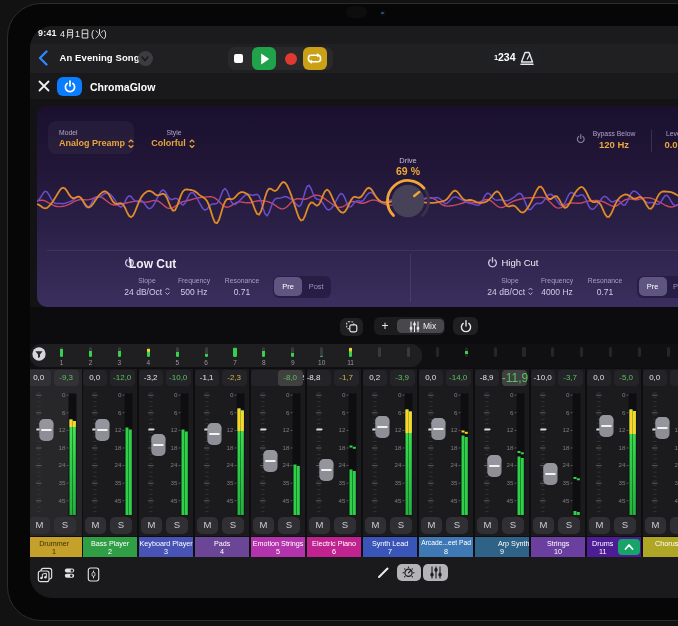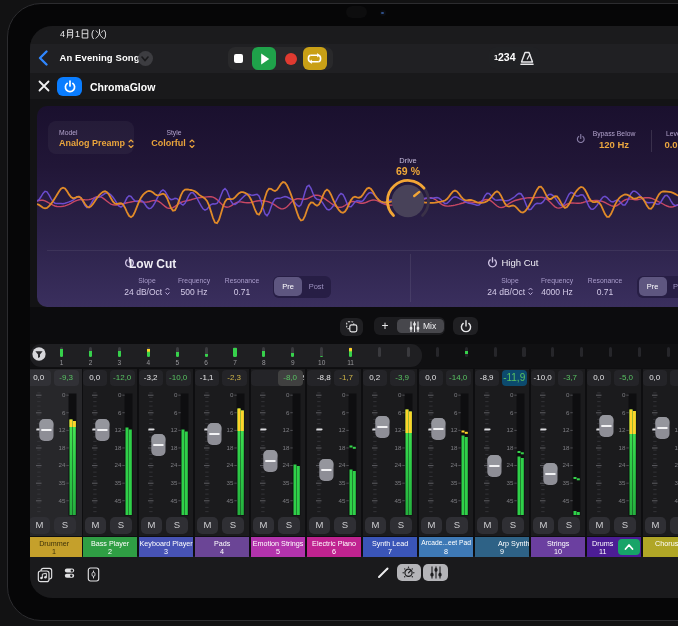--- a/index.html
+++ b/index.html
@@ -14,20 +14,21 @@
 <div class="abs" id="screen" style="left:29.5px;top:26.0px;width:655px;height:571.5px;border-radius:22px 0 0 22px;background:#111113;overflow:hidden;">
 <div class="abs" style="left:0;top:0;width:655px;height:18px;background:#1b1b1d;"></div>
 <div class="abs" style="left:0;top:18px;width:655px;height:28.5px;background:#202023;"></div>
 <div class="abs" style="left:0;top:46.5px;width:655px;height:0.8px;background:#0c0c0d;"></div>
 <div class="abs" style="left:0;top:47.3px;width:655px;height:25.7px;background:#19191b;"></div>
 <div class="abs" style="left:0;top:73px;width:655px;height:208px;background:#131315;"></div>
 <div class="abs" style="left:0;top:281px;width:655px;height:37px;background:#0c0c0e;"></div>
 <div class="abs" style="left:0;top:318px;width:655px;height:24px;background:#101012;"></div>
 <div class="abs" style="left:0;top:342px;width:655px;height:187.5px;background:#0e0e10;"></div>
 <div class="abs" style="left:0;top:529.5px;width:655px;height:42px;background:#1a1a1c;"></div>
+<div class="abs" style="left:8.5px;top:2px;width:200px;height:13px;font-size:9px;font-weight:bold;color:#f2f2f3;letter-spacing:.2px;">9:41</div>
 <div class="abs" style="left:30.5px;top:2.5px;font-size:9px;color:#ececee;">4</div>
 <svg class="abs" style="left:36.5px;top:3.2px;" width="8" height="9.5" viewBox="0 0 8 9.5">
 <g stroke="#ececee" stroke-width="0.9" fill="none">
 <path d="M1.6 0.8 L1.6 7.2 Q1.6 8.7 0.6 9.2 M1.6 0.8 L6.6 0.8 L6.6 8 Q6.6 9.2 5.4 9.2 M1.6 3.4 L6.6 3.4 M1.6 6 L6.6 6"></path>
 </g>
       </svg>
 <div class="abs" style="left:45.5px;top:2.5px;font-size:9px;color:#ececee;">1</div>
 <svg class="abs" style="left:51px;top:3.2px;" width="8" height="9.5" viewBox="0 0 8 9.5">
 <g stroke="#ececee" stroke-width="0.9" fill="none">
 <path d="M1.2 0.9 L1.2 9 M1.2 0.9 L6.8 0.9 L6.8 9 M1.2 4.7 L6.8 4.7 M1.2 9 L6.8 9"></path>
@@ -612,21 +613,21 @@
         <rect x="12.3" y="62.0" width="14.2" height="11" rx="5" fill="#9a9ba2" opacity="0.6"></rect>
         <rect x="14.1" y="71.9" width="10.6" height="2.2" rx="0.8" fill="#f2f2f4"></rect>
       </svg>
 <div class="abs" style="left:223.4px;top:491px;width:21px;height:16.5px;border-radius:5px;background:#2f2f34;color:#cfcfd2;font-size:9.5px;text-align:center;line-height:16.5px;">M</div>
 <div class="abs" style="left:248.6px;top:491px;width:21.6px;height:16.5px;border-radius:5px;background:#2f2f34;color:#cfcfd2;font-size:9.5px;text-align:center;line-height:16.5px;">S</div>
 <div class="abs" style="left:221.2px;top:511px;width:54.8px;height:19.5px;background:#b233ac;overflow:hidden;">
 <div class="abs" style="left:0;top:2.2px;width:54.8px;text-align:center;font-size:7.2px;font-weight:500;color:#ffffff;white-space:nowrap;">Emotion Strings</div>
 <div class="abs" style="left:0;top:9.5px;width:54.8px;text-align:center;font-size:7.2px;font-weight:500;color:#ffffff;">5</div>
 </div>
 <div class="abs" style="left:277.2px;top:342.5px;width:54.8px;height:167px;background:#1b1b1d;"></div>
-<div class="abs" style="left:277.2px;top:344px;width:24px;height:16px;border-radius:4px;background:#242428;color:#e5e5e7;font-size:8px;font-weight:500;text-align:right;line-height:16px;">-8,8</div>
+<div class="abs" style="left:277.2px;top:344px;width:24px;height:16px;border-radius:4px;background:#242428;color:#e5e5e7;font-size:8px;font-weight:500;text-align:left;line-height:16px;">-8,8</div>
 <div class="abs" style="left:304.2px;top:344px;width:25px;height:16px;border-radius:4px;background:#242428;color:#cfb549;font-size:8px;font-weight:500;text-align:center;line-height:16px;">-1,7</div>
 <svg class="abs" style="left:277.2px;top:362px;" width="55" height="129" viewBox="0 0 55 129">
         <defs>
           <linearGradient id="mg5" x1="0" y1="0" x2="0" y2="1">
             <stop offset="0" stop-color="#49e655"></stop>
             <stop offset="0.45" stop-color="#2fd049"></stop>
             <stop offset="1" stop-color="#25b03e"></stop>
           </linearGradient>
         </defs>
         <rect x="41.5" y="5.5" width="8" height="122" fill="#0e0e10"></rect>
@@ -841,21 +842,21 @@
         <rect x="14.1" y="39.9" width="10.6" height="2.2" rx="0.8" fill="#f2f2f4"></rect>
       </svg>
 <div class="abs" style="left:391.4px;top:491px;width:21px;height:16.5px;border-radius:5px;background:#2f2f34;color:#cfcfd2;font-size:9.5px;text-align:center;line-height:16.5px;">M</div>
 <div class="abs" style="left:416.6px;top:491px;width:21.6px;height:16.5px;border-radius:5px;background:#2f2f34;color:#cfcfd2;font-size:9.5px;text-align:center;line-height:16.5px;">S</div>
 <div class="abs" style="left:389.2px;top:511px;width:54.8px;height:19.5px;background:#3e79b6;overflow:hidden;">
 <div class="abs" style="left:0;top:2.2px;width:54.8px;text-align:center;font-size:6.7px;font-weight:500;color:#ffffff;white-space:nowrap;">Arcade...eet Pad</div>
 <div class="abs" style="left:0;top:9.5px;width:54.8px;text-align:center;font-size:7.2px;font-weight:500;color:#ffffff;">8</div>
 </div>
 <div class="abs" style="left:445.2px;top:342.5px;width:54.8px;height:167px;background:#1b1b1d;"></div>
 <div class="abs" style="left:445.2px;top:344px;width:24px;height:16px;border-radius:4px;background:#242428;color:#e5e5e7;font-size:8px;font-weight:500;text-align:center;line-height:16px;">-8,9</div>
-<div class="abs" style="left:472.2px;top:344px;width:25px;height:16px;border-radius:4px;background:#0c4a6e;color:#58c262;font-size:10px;font-weight:500;text-align:center;line-height:16px;">-11,9</div>
+<div class="abs" style="left:472.2px;top:344px;width:25px;height:16px;border-radius:4px;background:#404040;color:#58c262;font-size:12px;font-weight:500;text-align:center;line-height:16px;">-11,9</div>
 <svg class="abs" style="left:445.2px;top:362px;" width="55" height="129" viewBox="0 0 55 129">
         <defs>
           <linearGradient id="mg8" x1="0" y1="0" x2="0" y2="1">
             <stop offset="0" stop-color="#49e655"></stop>
             <stop offset="0.45" stop-color="#2fd049"></stop>
             <stop offset="1" stop-color="#25b03e"></stop>
           </linearGradient>
         </defs>
         <rect x="41.5" y="5.5" width="8" height="122" fill="#0e0e10"></rect>
         <rect x="10.2" y="4.5" width="3.4" height="0.8" fill="#38383d"></rect>

